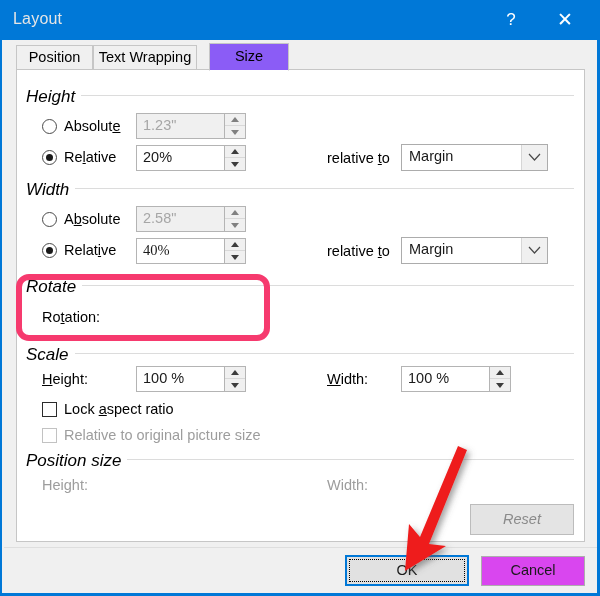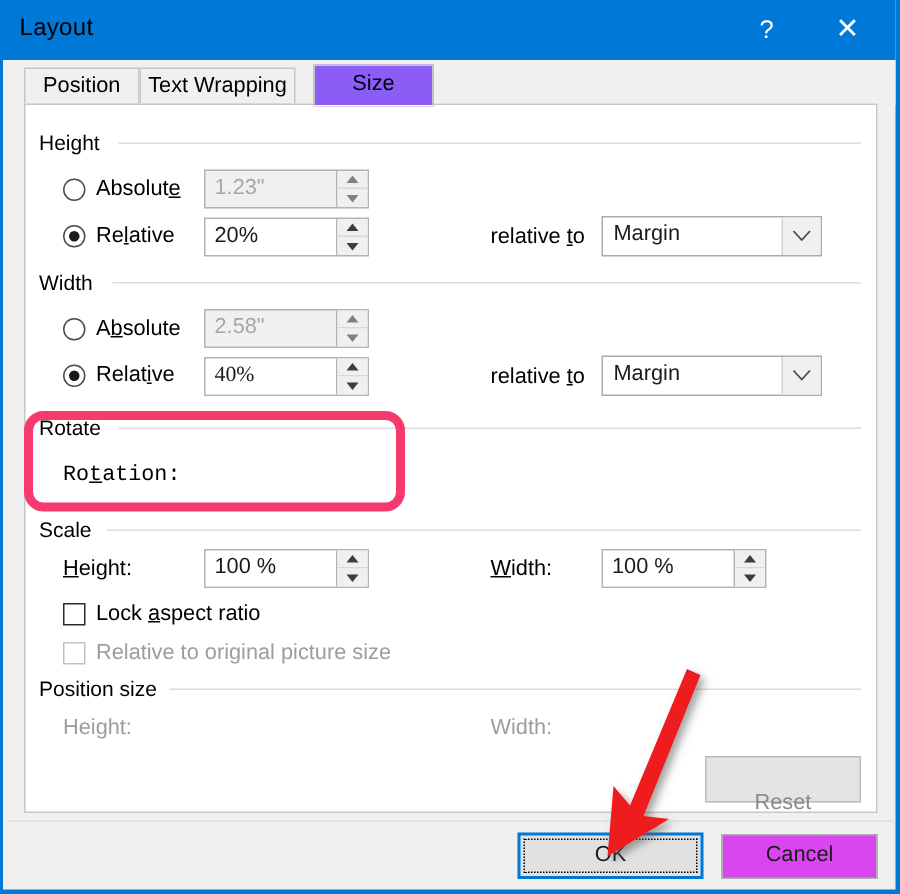--- a/index.html
+++ b/index.html
@@ -31,21 +31,21 @@
     width: 595px;
     height: 40px;
     background: #0078d7;
     color: #ffffff;
   }
   #title-text {
     position: absolute;
     left: 11px;
     top: 10px;
     font-size: 16px;
-    color: #000000;
+    color: #e5e5e5;
     letter-spacing: 0.2px;
   }
   .caption-btn {
     position: absolute;
     top: 0;
     width: 46px;
     height: 40px;
     color: #ffffff;
     text-align: center;
     line-height: 40px;
@@ -97,25 +97,26 @@
     width: 569px;
     height: 473px;
     box-sizing: border-box;
     background: #ffffff;
     border: 1px solid #c6c6c6;
   }
 
   
   .group-label {
     position: absolute;
-    font-size: 14px;
+    font-size: 17px;
     color: #000000;
     background: #ffffff;
     padding-right: 6px;
     z-index: 3;
+    font-style: italic;
   }
   .group-line {
     position: absolute;
     height: 1px;
     background: #dcdcdc;
     z-index: 1;
   }
 
   
   .radio-row {
@@ -403,21 +404,21 @@
       <span class="combo-btn">
         <svg width="13" height="9" viewBox="0 0 13 9">
             <path d="M1 1 L6.5 7 L12 1" fill="none" stroke="#4a4a4a" stroke-width="1.2"></path>
           </svg>
       </span>
     </div>
 
     <div class="group-label" style="left:9px; top:207px;">Rotate</div>
     <div class="group-line" style="left:62px; top:215px; width:495px;"></div>
 
-    <div class="field-label" style="left:25px; top:239px;font-family:Liberation Mono, monospace;"><span>Ro</span><span class="u">t</span><span>ation:</span></div>
+    <div class="field-label" style="left:25px; top:239px;"><span>Ro</span><span class="u">t</span><span>ation:</span></div>
 
     <div class="group-label" style="left:9px; top:275px;">Scale</div>
     <div class="group-line" style="left:54px; top:283px; width:503px;"></div>
 
     <div class="field-label" style="left:25px; top:301px;"><span class="u">H</span><span>eight:</span></div>
     <div class="spinner" style="left:119px; top:296px; width:110px;">
       <span class="spin-value">100 %</span>
       <span class="spin-btns">
         <span class="spin-up"></span>
         <span class="spin-down"></span>
@@ -443,21 +444,21 @@
       <span class="check-label disabled">Relative to original picture size</span>
     </div>
 
     <div class="group-label" style="left:9px; top:381px;">Position size</div>
     <div class="group-line" style="left:96px; top:389px; width:461px;"></div>
 
     <div class="field-label disabled" style="left:25px; top:407px;">Height:</div>
     <div class="field-label disabled" style="left:310px; top:407px;">Width:</div>
 
     <div class="btn disabled" style="left:453px; top:434px; width:104px; height:31px;">
-      <span class="btn-text" style="top:22px;">Reset</span>
+      <span class="btn-text" style="top:6px;font-style:italic;">Reset</span>
     </div>
   </div>
 
   <div id="footer-sep"></div>
 
   <div class="btn default" style="left:343px; top:555px; width:124px; height:31px;">
     <span class="focus-rect"></span>
     <span class="btn-text" style="top:5px;">OK</span>
   </div>
 

